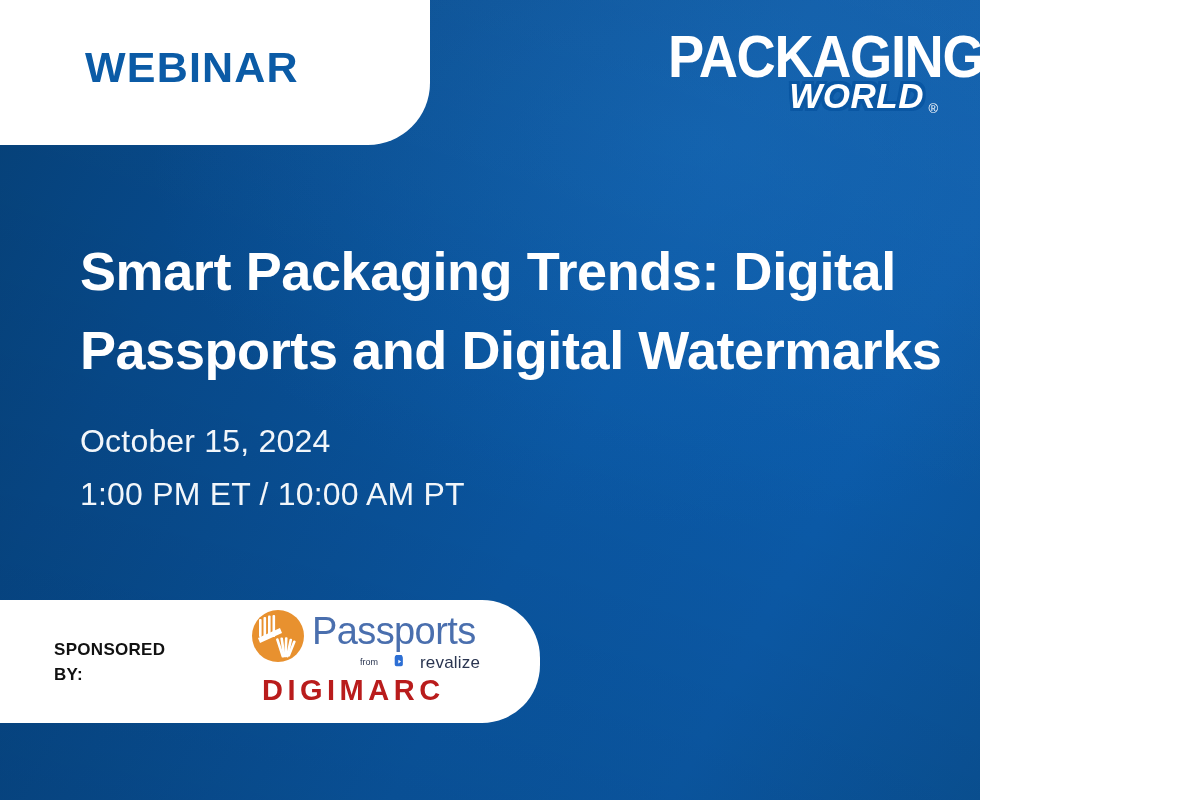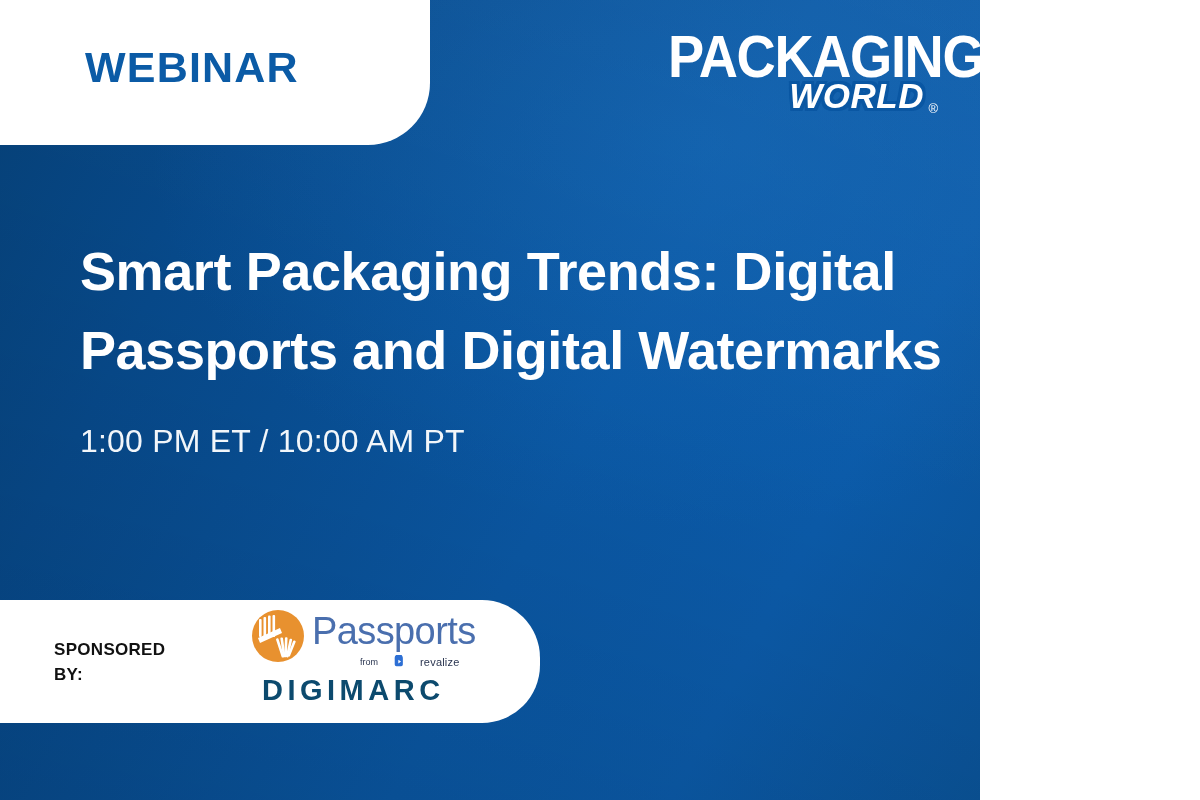--- a/index.html
+++ b/index.html
@@ -193,31 +193,31 @@
     gap: 15px;
     white-space: nowrap;
   }
   .sp-tag-from {
     color: #2a3550;
     font-size: 9px;
     line-height: 1;
   }
   .sp-tag-name {
     color: #2a3550;
-    font-size: 11px;
+    font-size: 17px;
     line-height: 1;
     letter-spacing: 0.2px;
   }
 
   
   .digimarc {
     position: absolute;
     left: 12px;
     top: 76px;
-    color: #0c4a6e;
+    color: #b91c1c;
     font-size: 29px;
     font-weight: bold;
     letter-spacing: 4.5px;
     line-height: 1;
     white-space: nowrap;
   }
 </style>
 </head>
 <body>
 
@@ -233,20 +233,21 @@
     <div class="pw-world">WORLD</div>
     <div class="pw-reg">®</div>
   </div>
 
   <div class="title">
     <span class="title-line">Smart Packaging Trends: Digital</span>
     <span class="title-line">Passports and Digital Watermarks</span>
   </div>
 
   <div class="when">
+    <span class="when-line">October 15, 2024</span>
     <span class="when-line">1:00 PM ET / 10:00 AM PT</span>
   </div>
 
   <div class="sponsor-panel">
     <div class="sponsored-by">
       <span>SPONSORED</span>
       <span>BY:</span>
     </div>
 
     <div class="logos">

